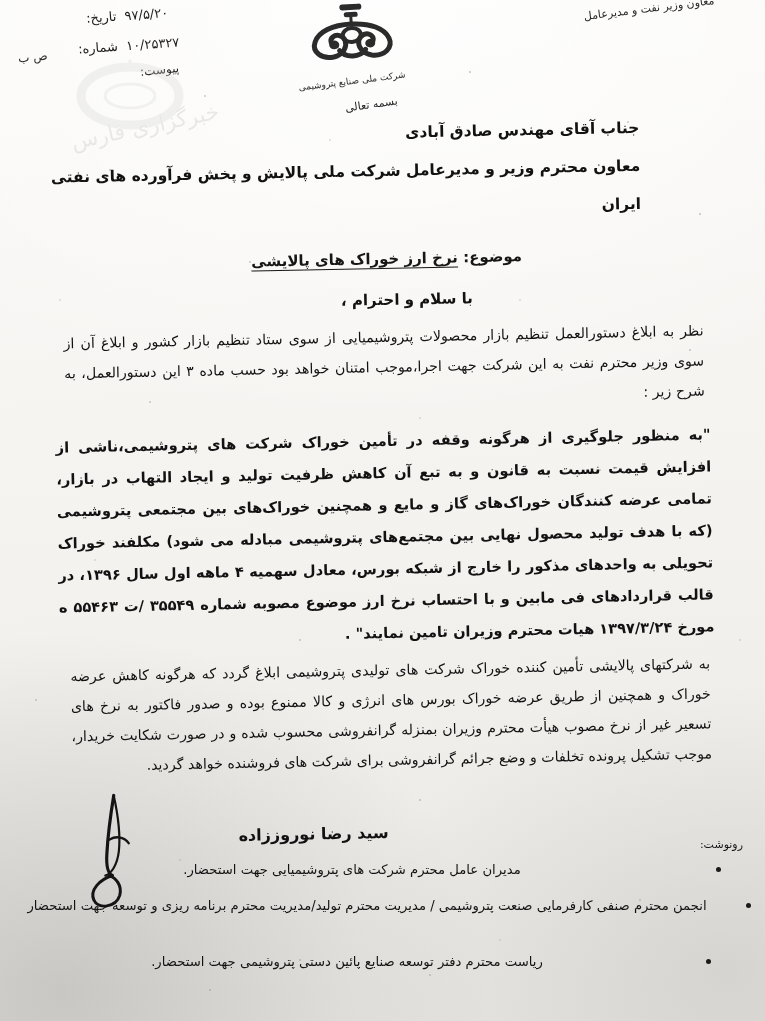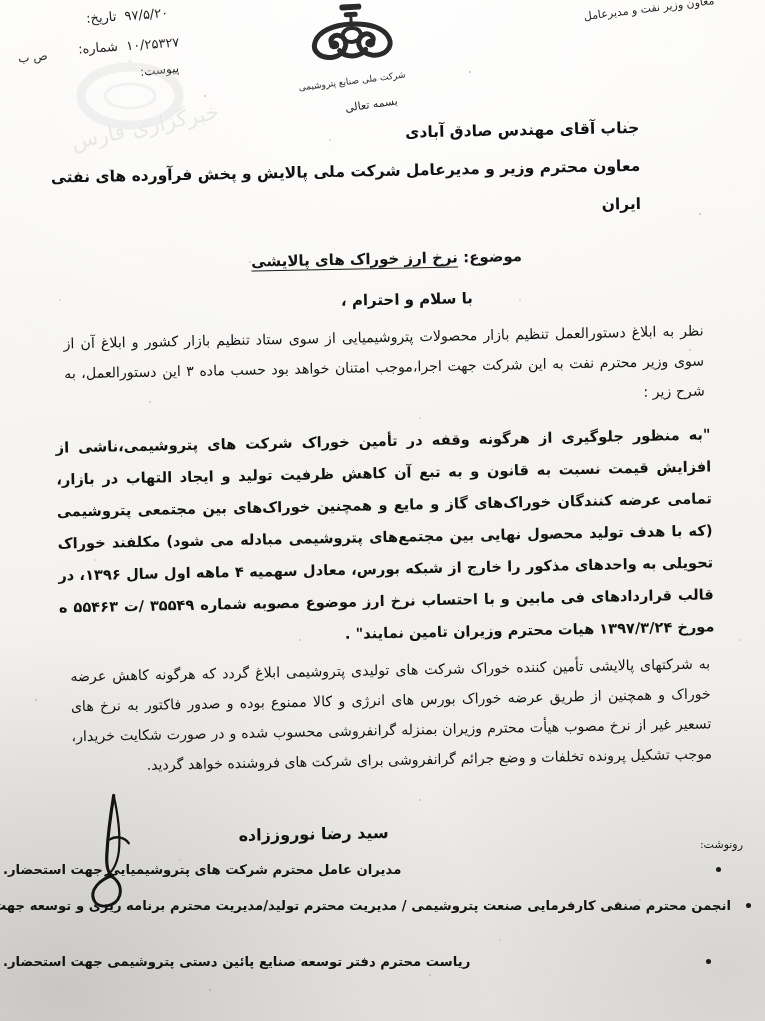--- a/index.html
+++ b/index.html
@@ -203,26 +203,26 @@
     position: absolute;
     right: 42px; top: 862px;
     width: 720px;
     list-style: none;
     margin: 0; padding: 0;
   }
   #cc-list li {
     font-size: 13.2px;
     line-height: 16px;
     margin-bottom: 20px;
-    font-weight: bold;
+    font-weight: normal;
     color: #131313;
     position: relative;
     padding-right: 22px;
     white-space: nowrap;
-    text-align: left;
+    text-align: center;
   }
   #cc-list li .bullet {
     position: absolute;
     right: 2px; top: 5px;
     width: 5px; height: 5px;
     background: #1a1a1a;
     border-radius: 50%;
   }
   #cc-list li:nth-child(1) { margin-right: 0px; }
   #cc-list li:nth-child(2) { margin-right: -30px; }

